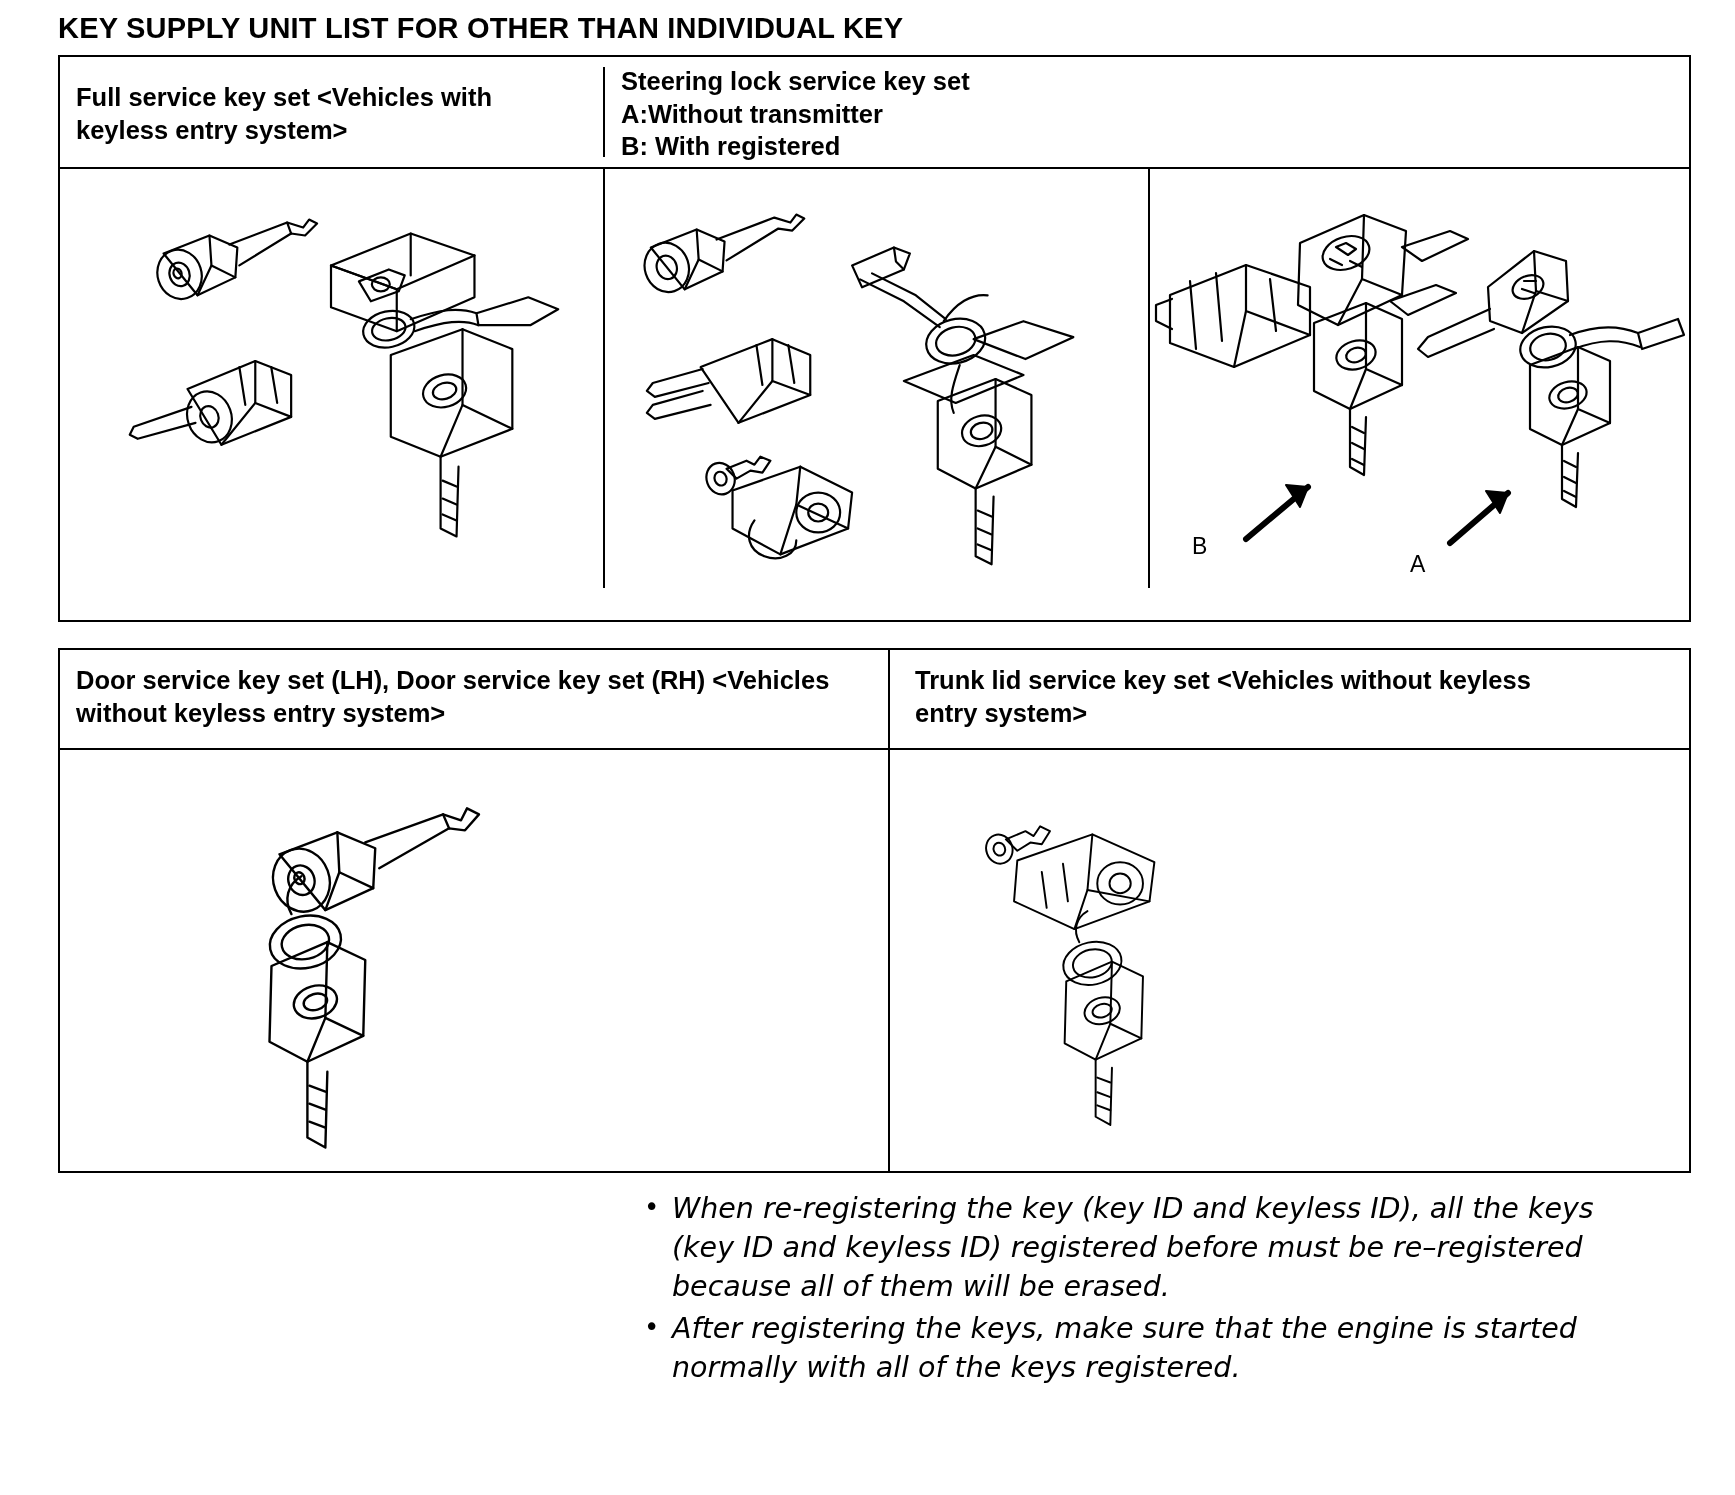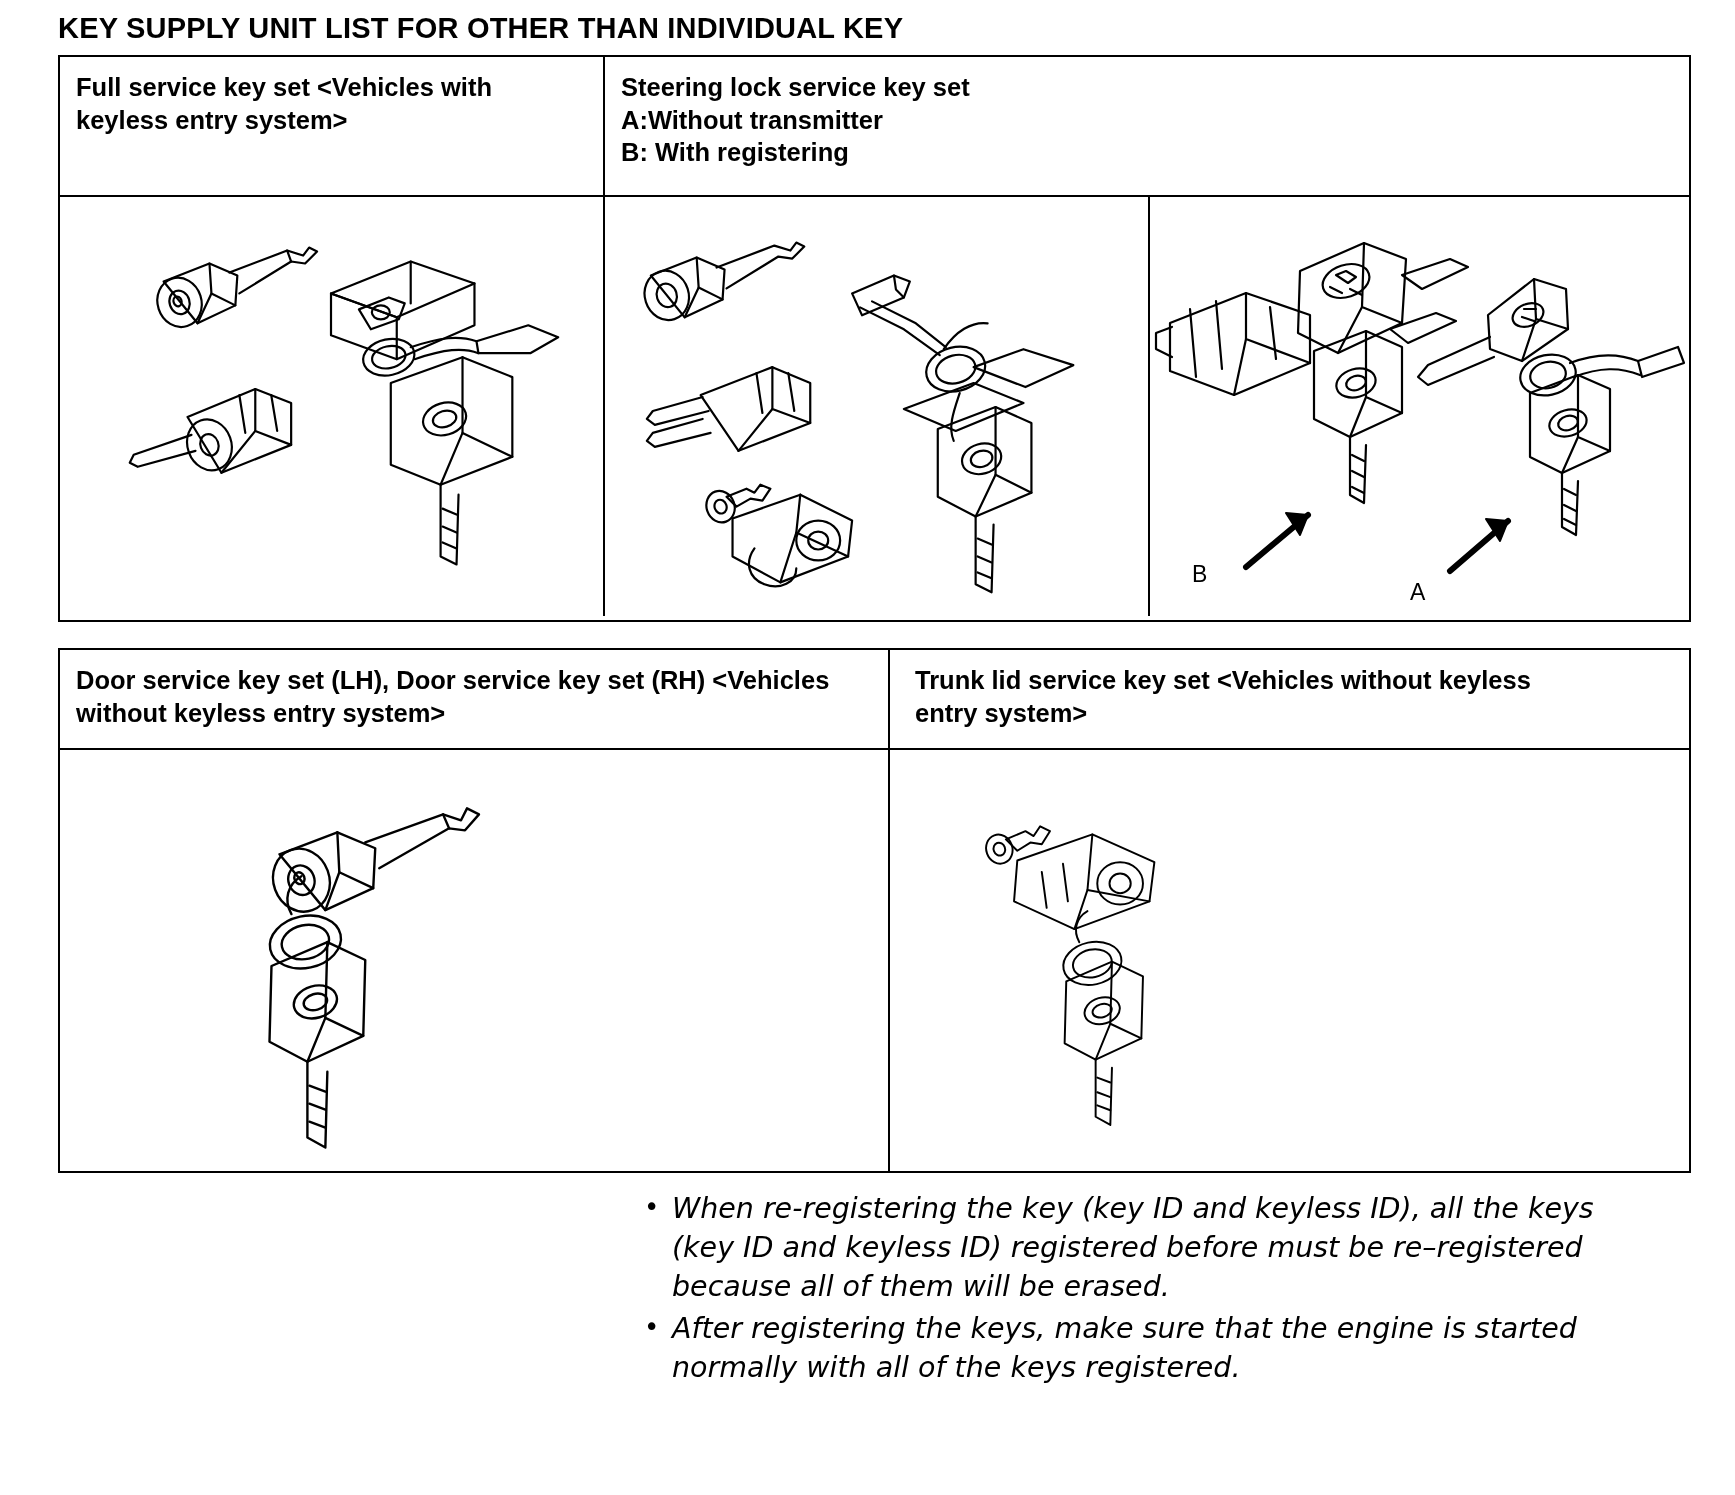--- a/index.html
+++ b/index.html
@@ -73,21 +73,21 @@
   .body-cell {
     position: relative;
     overflow: hidden;
   }
 
   
   .u-c1 { width: 545px; }
   .u-c2 { width: 545px; }
   .u-c3 { width: 539px; }
   
-  #table-upper .hdr-row { height: 140px; }
+  #table-upper .hdr-row { height: 112px; align-items: center; }
   #table-upper .img-row { height: 419px; }
 
   
   .l-c1 { width: 830px; }
   .l-c2 { width: 652px; }
   #table-lower .hdr-row { height: 100px; gap: 9px; }
   #table-lower .img-row { height: 421px; }
 
   .art {
     position: absolute;
@@ -142,21 +142,21 @@
 
   <div class="page-title">KEY SUPPLY UNIT LIST FOR OTHER THAN INDIVIDUAL KEY</div>
 
   <div class="tbl" id="table-upper">
 
     <div class="tbl-row hdr-row">
       <div class="cell hdr-cell u-c1">Full service key set &lt;Vehicles with keyless entry system&gt;</div>
       <div class="cell hdr-cell u-c3">
         <div>Steering lock service key set</div>
         <div>A:Without transmitter</div>
-        <div>B: With registering</div>
+        <div>B: With registered</div>
       </div>
     </div>
 
     <div class="tbl-row img-row">
 
       <div class="cell body-cell u-c1">
         <div class="art">
           <svg viewBox="0 0 545 419" xmlns="http://www.w3.org/2000/svg" fill="none" stroke="#000" stroke-width="2.2" stroke-linejoin="round" stroke-linecap="round">
 
             <g>

